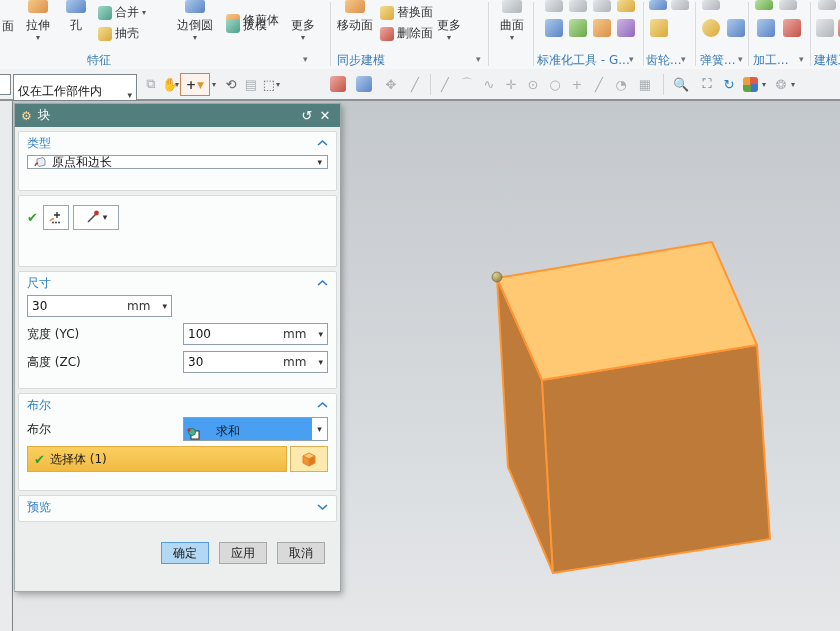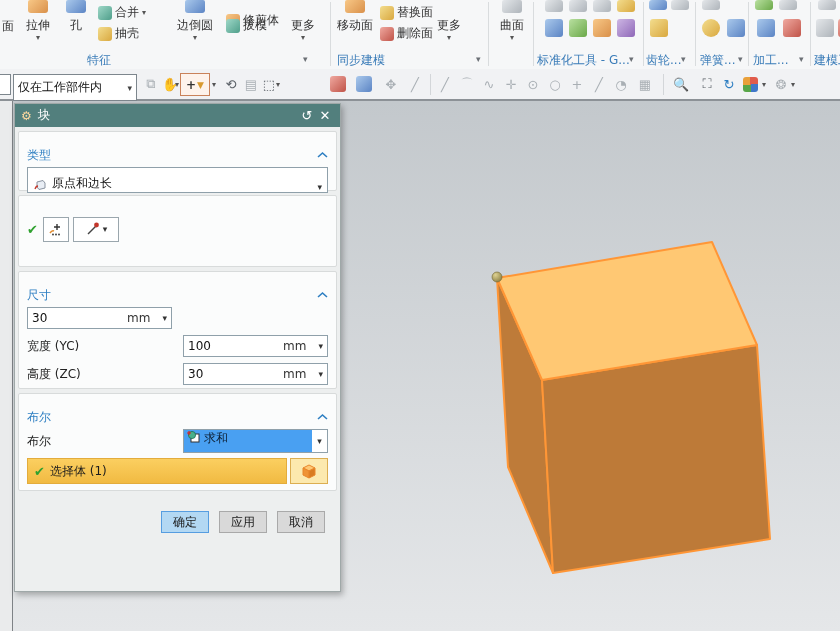--- a/index.html
+++ b/index.html
@@ -23,62 +23,62 @@
   .g-blue   { background:linear-gradient(135deg,#aac9ec,#5b84c4); }
   .g-teal   { background:linear-gradient(135deg,#9fd8c8,#4e9e8a); }
   .g-green  { background:linear-gradient(135deg,#b9e0a0,#6aa848); }
   .g-gold   { background:linear-gradient(135deg,#f3dd8e,#d9a83f); }
   .g-red    { background:linear-gradient(135deg,#f0a9a0,#c05348); }
   .g-gray   { background:linear-gradient(135deg,#e4e7ea,#aeb4ba); }
   .g-purple { background:linear-gradient(135deg,#cdb6e4,#8f68b8); }
 
   
   .tbar { position:absolute; left:0; top:69px; width:840px; height:32px; background:#f1f2f4; border-bottom:2px solid #8c9196; }
-  .scope { position:absolute; left:13px; top:5px; width:124px; height:27px; background:#fff; border:1px solid #7d868d; display:flex; align-items:center; padding:9px 4px; }
+  .scope { position:absolute; left:13px; top:5px; width:124px; height:27px; background:#fff; border:1px solid #7d868d; display:flex; align-items:flex-end; padding:0 4px; }
   .scope .tx { flex:1; font-size:12px; color:#111; white-space:nowrap; overflow:hidden; }
   .scope .dd { color:#444; font-size:9px; }
   .tic { position:absolute; top:6px; width:18px; height:18px; display:flex; align-items:center; justify-content:center; font-size:13px; }
   .tic.gray { color:#a9afb4; }
   .tic.dark { color:#5a6066; }
   .tic.blue { color:#2f7fc2; }
   .tsep { position:absolute; top:5px; width:1px; height:21px; background:#d3d6d9; }
   .ddmini { position:absolute; top:11px; font-size:8px; color:#555; }
   .snapwrap { position:absolute; left:180px; top:4px; width:30px; height:23px; border:1px solid #c9825a; background:#fdf3ec; display:flex; align-items:center; justify-content:center; gap:1px; }
 
   
   .leftstrip { position:absolute; left:0; top:101px; width:13px; height:530px; background:#eaebec; border-right:1px solid #7e8286; }
   .gfx { position:absolute; left:13px; top:101px; }
 
   
   .dialog { position:absolute; left:14px; top:103px; width:327px; height:489px; background:#edefef; border:1px solid #9fa8a8; box-shadow:2px 3px 6px rgba(0,0,0,.28); }
   .dtitle { height:23px; background:#527f7d; color:#fff; display:flex; align-items:center; padding:0 6px; }
   .dtitle .ttl { flex:1; margin-left:6px; font-size:12.5px; }
   .dtitle .tbtn { width:18px; text-align:center; cursor:default; font-size:13px; color:#fff; }
   .dbody { padding:4px 3px 0; display:flex; flex-direction:column; gap:4px; }
-  .sec { background:#fbfcfc; border:1px solid #d8dbdb; border-radius:2px; padding:14px 8px 4px; }
+  .sec { background:#fbfcfc; border:1px solid #d8dbdb; border-radius:2px; padding:2px 8px 4px; }
   .shead { height:18px; display:flex; align-items:center; justify-content:space-between; color:#2e7fc2; }
   .chev { width:11px; height:8px; }
   .chev polyline { fill:none; stroke:#2e7fc2; stroke-width:1.6px; }
-  .combo { margin-top:3px; height:26px; background:#fff; border:1px solid #8fa0aa; display:flex; align-items:flex-end; padding:0 5px; gap:5px; }
+  .combo { margin-top:3px; height:14px; background:#fff; border:1px solid #8fa0aa; display:flex; align-items:center; padding:0 5px; gap:5px; }
   .combo .tx { flex:1; color:#111; }
   .combo .dd { color:#333; font-size:9px; }
   .orow { height:38px; display:flex; align-items:center; }
   .check { color:#2fa12f; font-size:13px; margin-right:5px; }
   .olabel { flex:1; color:#222; }
   .sqbtn { height:25px; background:#fff; border:1px solid #9aa6ad; display:flex; align-items:center; justify-content:center; gap:2px; }
   .drow { height:28px; display:flex; align-items:center; }
   .drow .dl { flex:1; color:#222; }
   .field { width:145px; height:22px; background:#fff; border:1px solid #8fa0aa; display:flex; align-items:center; padding:0 4px; }
   .field .val { flex:1; color:#111; }
   .field .unit { width:28px; color:#333; }
   .field .dd { width:12px; text-align:right; color:#333; font-size:9px; }
   .brow { height:30px; display:flex; align-items:center; }
   .brow .dl { flex:1; color:#222; }
   .bcombo { width:145px; height:24px; background:#fff; border:1px solid #8fa0aa; display:flex; align-items:stretch; }
-  .bsel { flex:1; background:#49a0f2; display:flex; align-items:flex-start; gap:4px; padding:0 3px; color:#0d2036; }
+  .bsel { flex:1; background:#49a0f2; display:flex; align-items:flex-end; gap:16px; padding:0 3px; color:#0d2036; }
   .bcaret { width:15px; display:flex; align-items:center; justify-content:center; color:#333; font-size:9px; }
   .selrow { height:30px; display:flex; align-items:center; gap:3px; }
   .amber { flex:1; height:26px; background:linear-gradient(#fbcf60,#f1ba42); border:1px solid #e3ac3c; display:flex; align-items:center; padding:0 6px; color:#1c1c1c; }
   .cubebtn { width:38px; height:26px; background:#fce9ae; border:1px solid #dcae51; display:flex; align-items:center; justify-content:center; }
   .btnrow { margin-top:16px; display:flex; justify-content:flex-end; gap:10px; padding-right:12px; }
   .dbtn { height:22px; min-width:48px; padding:0 8px; display:flex; align-items:center; justify-content:center; background:#d9d9d9; border:1px solid #a9a9a9; color:#1a1a1a; }
   .dbtn.primary { background:#b3d8f3; border:1px solid #569de0;font-family:Liberation Mono, monospace; }
 </style>
 </head>
 <body>
@@ -371,20 +371,28 @@
             <svg width="20" height="20" viewBox="0 0 20 20">
               <polygon points="4,7 10,4 16,7 10,10" fill="#ffc873" stroke="#e8862b" stroke-width="1"></polygon>
               <polygon points="4,7 10,10 10,17 4,14" fill="#ef9335" stroke="#e8862b" stroke-width="1"></polygon>
               <polygon points="16,7 10,10 10,17 16,14" fill="#d97b20" stroke="#e8862b" stroke-width="1"></polygon>
             </svg>
           </div>
         </div>
       </div>
 
 
+      <div class="sec" style="height:27px">
+        <div class="shead">
+          <span>预览</span>
+          <svg class="chev" viewBox="0 0 11 8">
+              <polyline points="1,2 5.5,6 10,2"></polyline>
+            </svg>
+        </div>
+      </div>
 
       <div class="btnrow">
         <div class="dbtn primary">确定</div>
         <div class="dbtn">应用</div>
         <div class="dbtn">取消</div>
       </div>
     </div>
   </div>
 
 </div>

